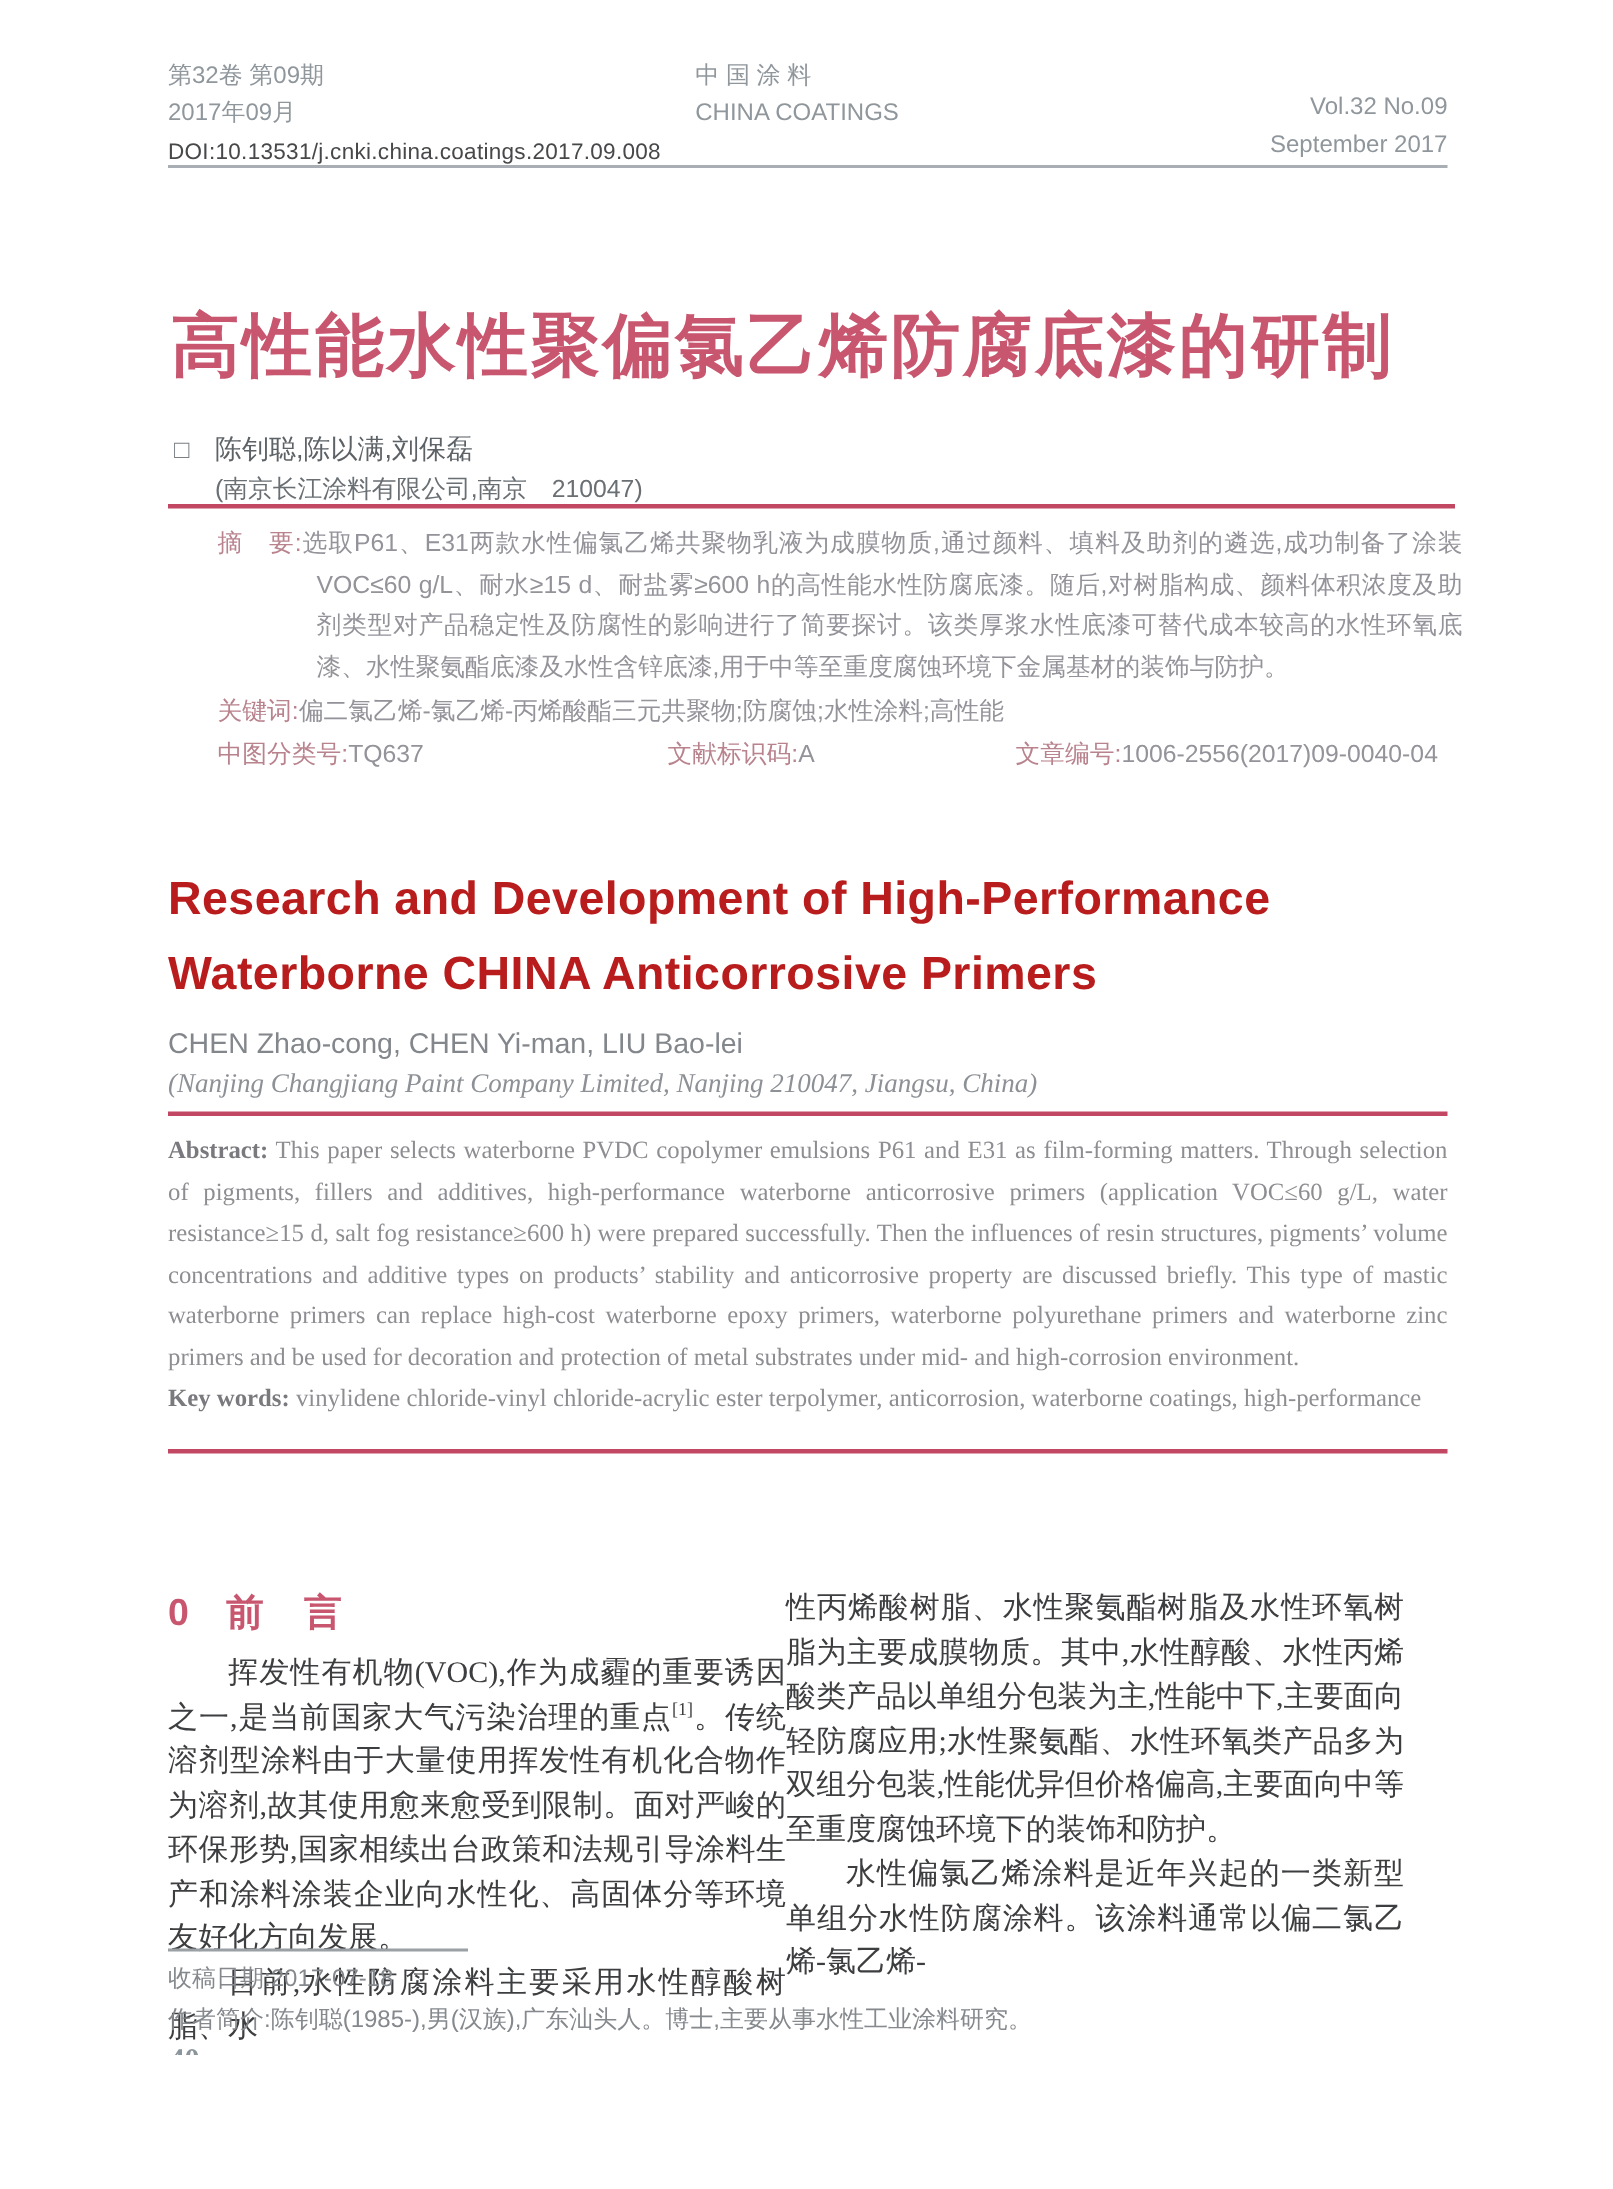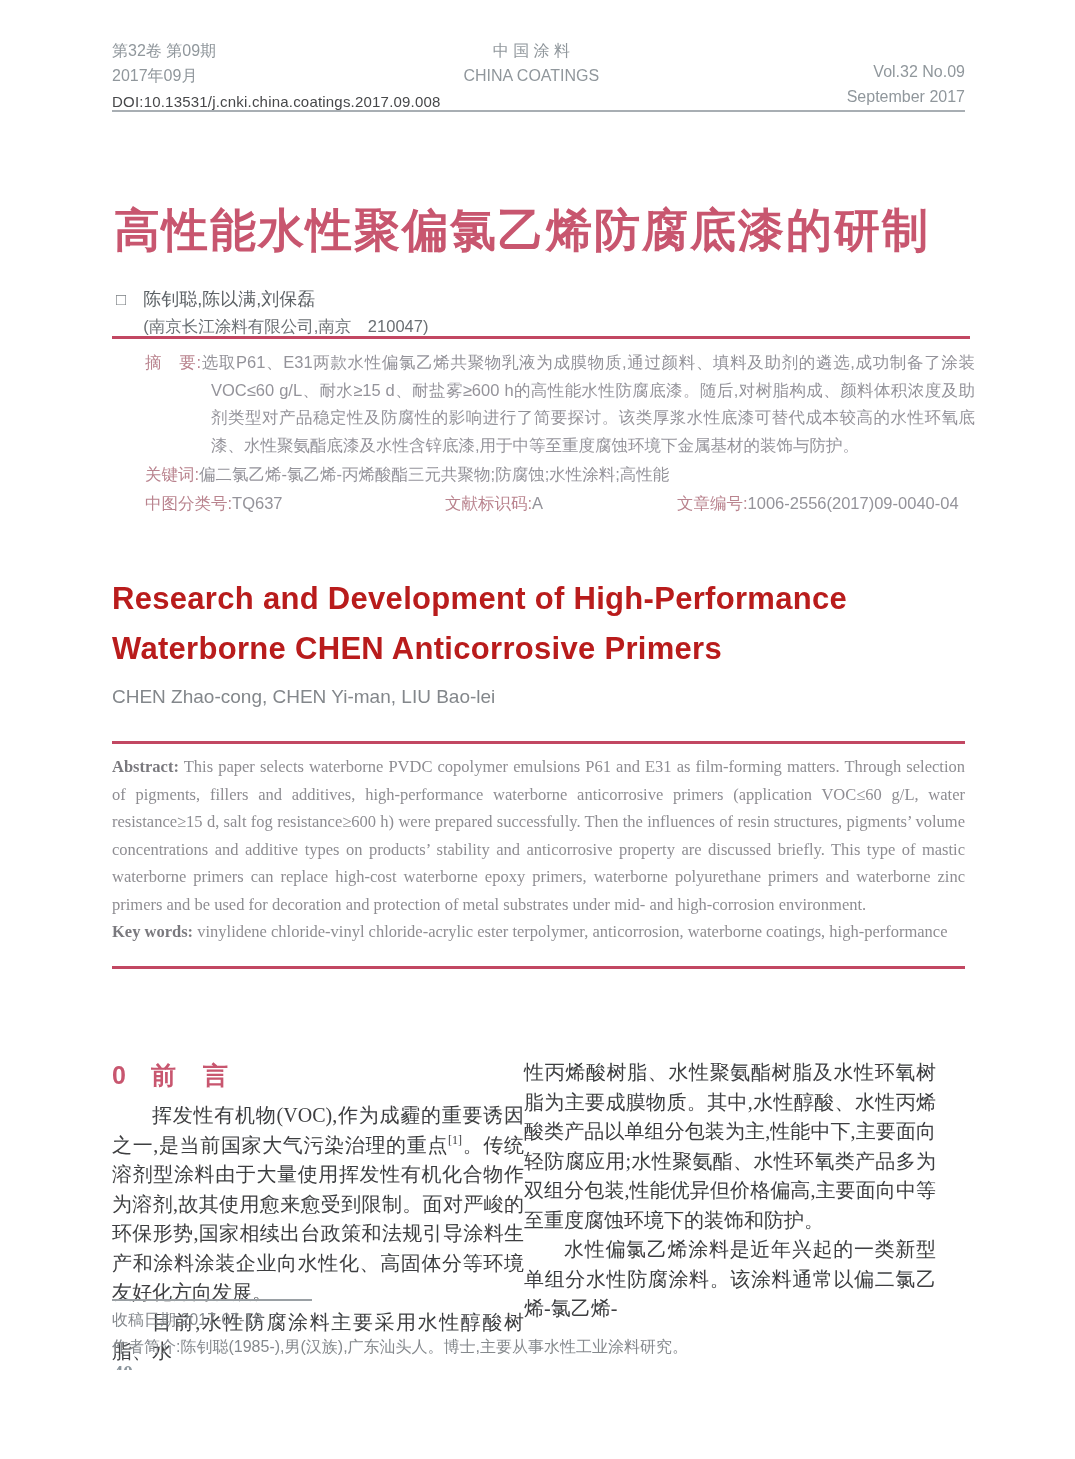--- a/index.html
+++ b/index.html
@@ -8,21 +8,21 @@
     font-family:"Liberation Sans","DejaVu Sans",sans-serif; overflow:hidden;border-radius:29px;
   }
 
   
   .header {
     position:absolute; left:112px; top:38px; width:853px;
     display:flex; justify-content:space-between;
     color:#90979c; font-size:16px; line-height:25px;
     border-bottom:2px solid #a8aeb3; padding-bottom:1px;
   }
-  .h-center { text-align:center; }
+  .h-center { }
   .h-right  { text-align:right;margin-top:21px; }
 
   .doi { position:absolute; left:112px; top:93px; font-size:15px; color:#47484a; letter-spacing:0.2px; }
 
   
   .title-cn {
     position:absolute; left:114px; top:200px; margin:0;
     font-size:46px; font-weight:bold; color:#c8566f; letter-spacing:2px; white-space:nowrap;
   }
   .authors { position:absolute; left:116px; top:286px; display:flex; gap:17px; color:#5d6266; font-size:18px; line-height:27px; }
@@ -130,23 +130,24 @@
     <p class="kw-line"><span class="lbl">关键词:</span><span>偏二氯乙烯-氯乙烯-丙烯酸酯三元共聚物;防腐蚀;水性涂料;高性能</span></p>
     <div class="clc-row">
       <span class="c1"><span class="lbl">中图分类号:</span><span>TQ637</span></span>
       <span class="c2"><span class="lbl">文献标识码:</span><span>A</span></span>
       <span class="c3"><span class="lbl">文章编号:</span><span>1006-2556(2017)09-0040-04</span></span>
     </div>
   </div>
 
   <h2 class="title-en">
     <span>Research and Development of High-Performance</span><br>
-    <span>Waterborne CHEN Anticorrosive Primers</span>
+    <span>Waterborne CHINA Anticorrosive Primers</span>
   </h2>
   <div class="authors-en">CHEN Zhao-cong, CHEN Yi-man, LIU Bao-lei</div>
+  <div class="affil-en">(Nanjing Changjiang Paint Company Limited, Nanjing 210047, Jiangsu, China)</div>
 
   <div class="abs-en">
     <p><span class="lbl-en">Abstract:</span><span> This paper selects waterborne PVDC copolymer emulsions P61 and E31 as film-forming matters. Through selection of pigments, fillers and additives, high-performance waterborne anticorrosive primers (application VOC≤60 g/L, water resistance≥15 d, salt fog resistance≥600 h) were prepared successfully. Then the influences of resin structures, pigments’ volume concentrations and additive types on products’ stability and anticorrosive property are discussed briefly. This type of mastic waterborne primers can replace high-cost waterborne epoxy primers, waterborne polyurethane primers and waterborne zinc primers and be used for decoration and protection of metal substrates under mid- and high-corrosion environment.</span></p>
     <p><span class="lbl-en">Key words:</span><span> vinylidene chloride-vinyl chloride-acrylic ester terpolymer, anticorrosion, waterborne coatings, high-performance</span></p>
   </div>
 
   <div class="section">
     <div class="col">
       <h3 class="sec-head"><span class="num">0</span><span>前　言</span></h3>
       <p class="body-p indent"><span>挥发性有机物(VOC),作为成霾的重要诱因之一,是当前国家大气污染治理的重点</span><sup class="ref">[1]</sup><span>。传统溶剂型涂料由于大量使用挥发性有机化合物作为溶剂,故其使用愈来愈受到限制。面对严峻的环保形势,国家相续出台政策和法规引导涂料生产和涂料涂装企业向水性化、高固体分等环境友好化方向发展。</span></p>

